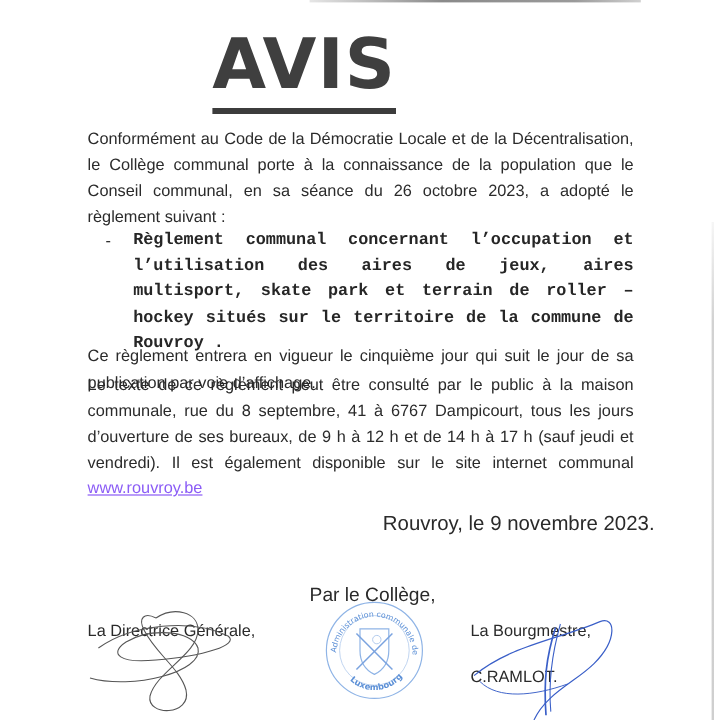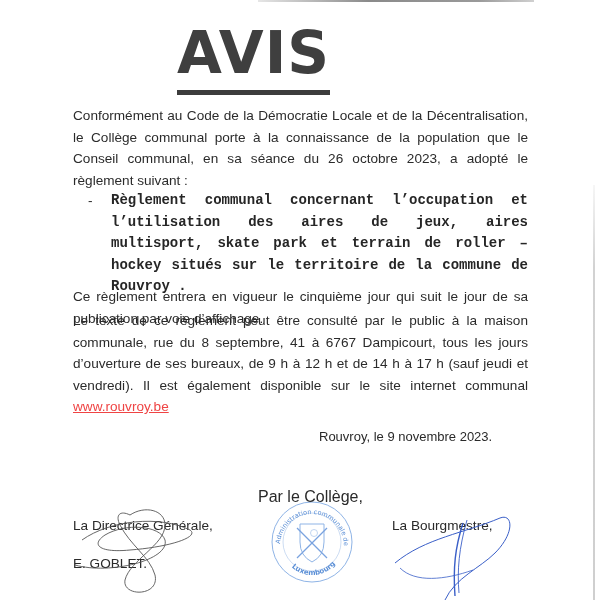--- a/index.html
+++ b/index.html
@@ -44,24 +44,24 @@
       position: absolute; left: 88px; top: 190px; width: 440px;
       display: flex;
     }
     .bullet-dash { width: 23px; font-size: 13.6px; line-height: 21.5px; }
     .bullet-text {
       flex: 1; font-weight: bold; font-size: 14px; line-height: 21.5px;
       text-align: justify; color: #262626; font-family: Liberation Mono, monospace;
     }
     .p2 { top: 259px; margin-top: 27px; }
     .p3 { top: 310px; }
-    .link { color: #ef4444; text-decoration: underline; }
+    .link { color: #8b5cf6; text-decoration: underline; }
     .date-line {
       position: absolute; left: 319px; top: 427px;
-      font-size: 13px; line-height: 20px;
+      font-size: 17px; line-height: 20px;
     }
     .par-college {
       position: absolute; left: 258px; top: 487px;
       font-size: 16px; line-height: 20px;
     }
     .sig-block { position: absolute; font-size: 13.6px; line-height: 20px; }
     .sig-left { left: 73px; top: 516px; }
     .sig-right { left: 392px; top: 516px; }
     .sig-name { margin-top: 18px; }
     .stamp {
@@ -113,25 +113,25 @@
     <line x1="27" y1="28" x2="57" y2="58" stroke="#7aa3df" stroke-width="1.2"></line>
     <line x1="57" y1="28" x2="27" y2="58" stroke="#7aa3df" stroke-width="1.2"></line>
     <circle cx="44" cy="33" r="3.5" fill="none" stroke="#b0c9ec" stroke-width="0.8"></circle>
   </g>
 </svg>
 
 <div class="par-college">Par le Collège,</div>
 
 <div class="sig-block sig-left">
   <div>La Directrice Générale,</div>
-  <div class="sig-name">E. GOBLET.</div>
 </div>
 
 <div class="sig-block sig-right">
   <div>La Bourgmestre,</div>
+  <div class="sig-name">C.RAMLOT.</div>
 </div>
 
 <svg class="scribble" style="left:70px;top:505px;width:150px;height:95px" viewBox="0 0 150 95">
   <path d="M 12 35 C 40 15, 90 10, 120 25 C 130 32, 100 42, 60 45 C 30 48, 20 40, 35 30 C 55 18, 90 20, 95 35 C 100 55, 40 70, 5 60" fill="none" stroke="#555" stroke-width="0.9"></path>
   <path d="M 60 10 C 75 0, 95 5, 95 20 C 95 40, 60 55, 55 75 C 52 92, 90 92, 85 70 C 80 52, 60 40, 50 20 C 45 10, 50 5, 60 10" fill="none" stroke="#555" stroke-width="0.9"></path>
 </svg>
 
 <svg class="scribble" style="left:385px;top:508px;width:140px;height:92px" viewBox="0 0 140 92">
   <path d="M 10 55 C 40 30, 80 25, 115 10 C 128 5, 130 25, 110 45 C 95 60, 70 70, 60 92" fill="none" stroke="#3a5fc8" stroke-width="1"></path>
   <path d="M 78 15 C 70 40, 68 60, 70 88" fill="none" stroke="#3a5fc8" stroke-width="1.4"></path>

